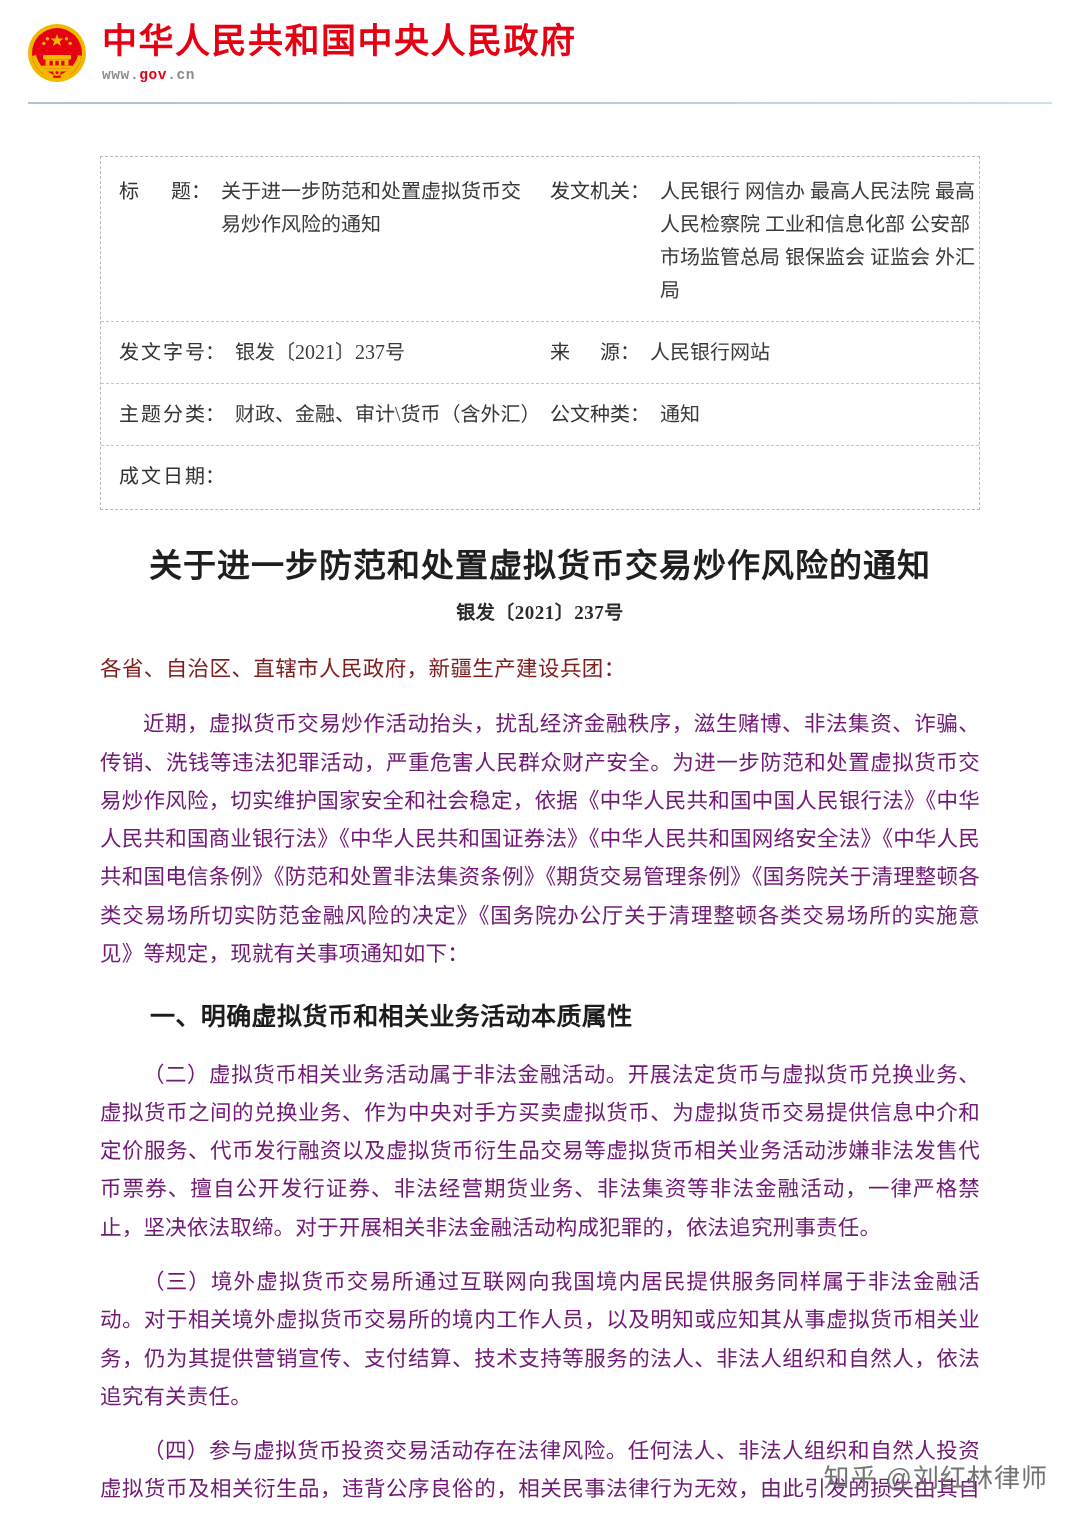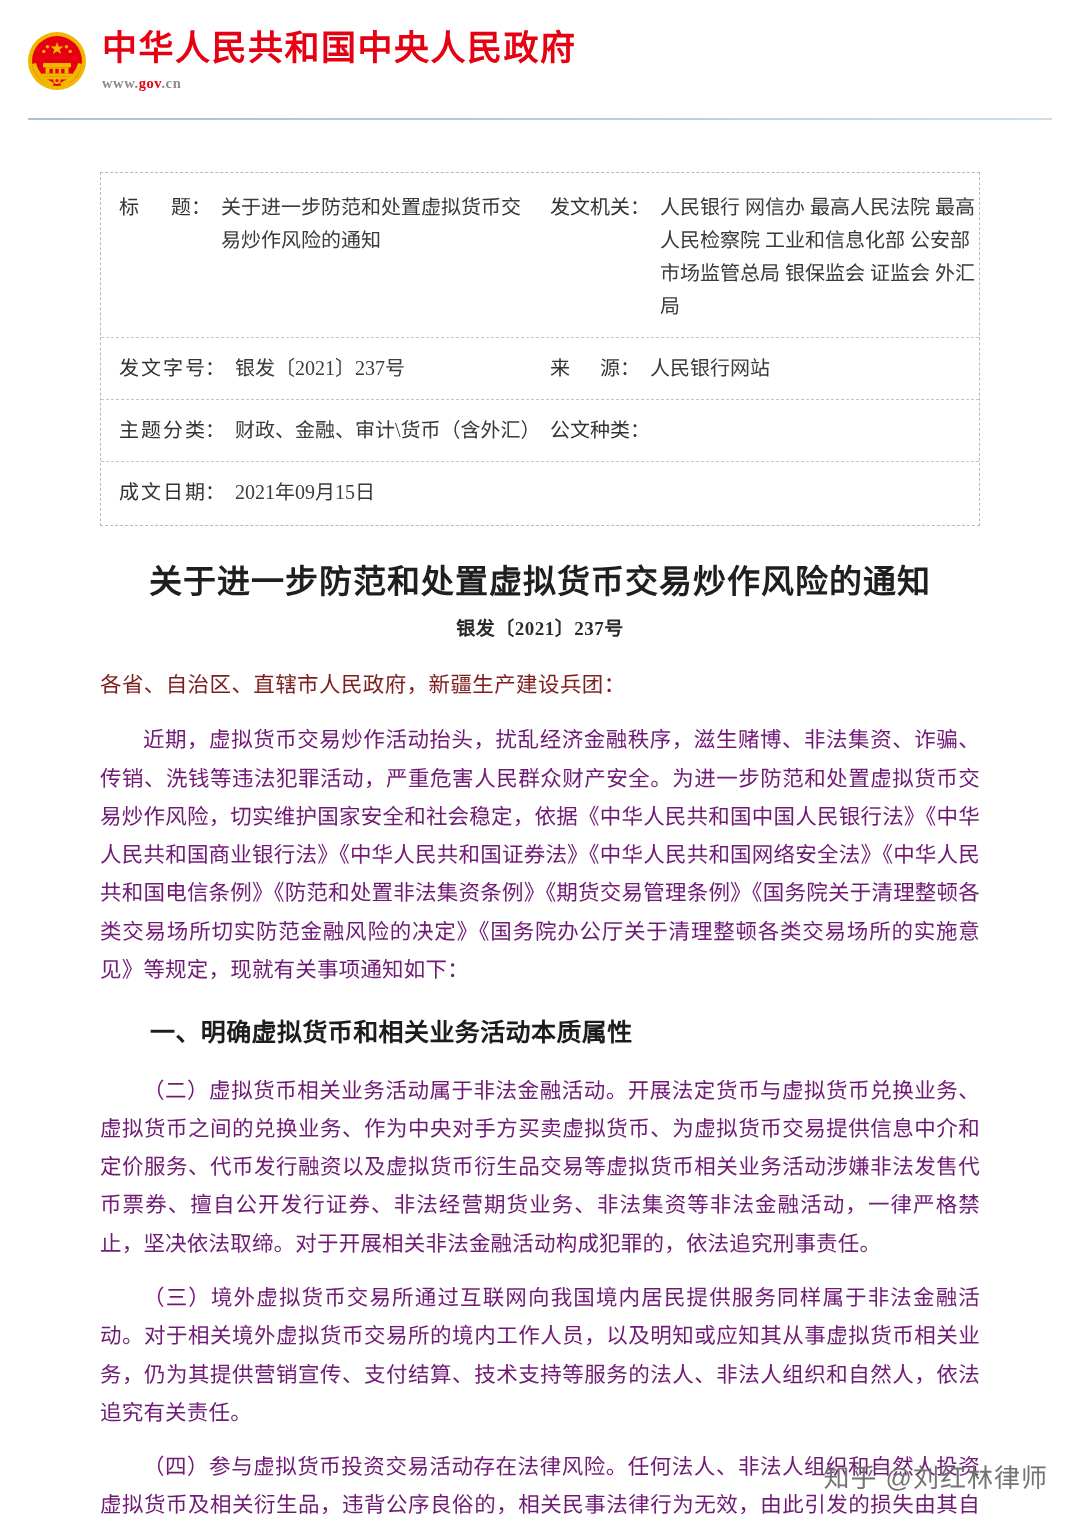--- a/index.html
+++ b/index.html
@@ -14,21 +14,21 @@
     height: 1516px;
     position: relative;
     overflow: hidden;
     font-family: "Liberation Serif", "DejaVu Serif", serif;
     color: #2b2b2b;
   }
 
   
   .site-header {
     position: relative;
-    height: 120px;
+    height: 104px;
     padding-left: 26px;
     display: flex;
     align-items: center;
     background: #ffffff;
   }
   .emblem {
     width: 62px;
     height: 62px;
     flex: 0 0 62px;
     position: relative;
@@ -47,21 +47,21 @@
     font-family: "Liberation Serif", "DejaVu Serif", serif;
     font-weight: bold;
     font-size: 35px;
     line-height: 1.08;
     letter-spacing: 1.5px;
     color: #e60012;
     white-space: nowrap;
   }
   .brand-url {
     margin-top: 7px;
-    font-family: Liberation Serif, serif;
+    font-family: Liberation Mono, monospace;
     font-size: 14.5px;
     letter-spacing: 0.6px;
     color: #8d8d8d;
     font-weight: bold;
   }
   .brand-url .hl { color: #e60012; }
 
   .header-rule {
     position: absolute;
     left: 28px;
@@ -260,28 +260,28 @@
 
     <div class="meta-row">
       <div class="meta-cell left">
         <span class="meta-label wide">主题分类</span>
         <span class="meta-colon">：</span>
         <span class="meta-value">财政、金融、审计\货币（含外汇）</span>
       </div>
       <div class="meta-cell right">
         <span class="meta-label wide">公文种类</span>
         <span class="meta-colon">：</span>
+        <span class="meta-value">通知</span>
       </div>
     </div>
 
     <div class="meta-row">
       <div class="meta-cell full">
         <span class="meta-label wide">成文日期</span>
         <span class="meta-colon">：</span>
-        <span class="meta-value">2021年09月15日</span>
       </div>
     </div>
 
   </div>
 
   <div class="doc-title">关于进一步防范和处置虚拟货币交易炒作风险的通知</div>
   <div class="doc-number">银发〔2021〕237号</div>
 
   <div class="salutation">各省、自治区、直辖市人民政府，新疆生产建设兵团：</div>
 

